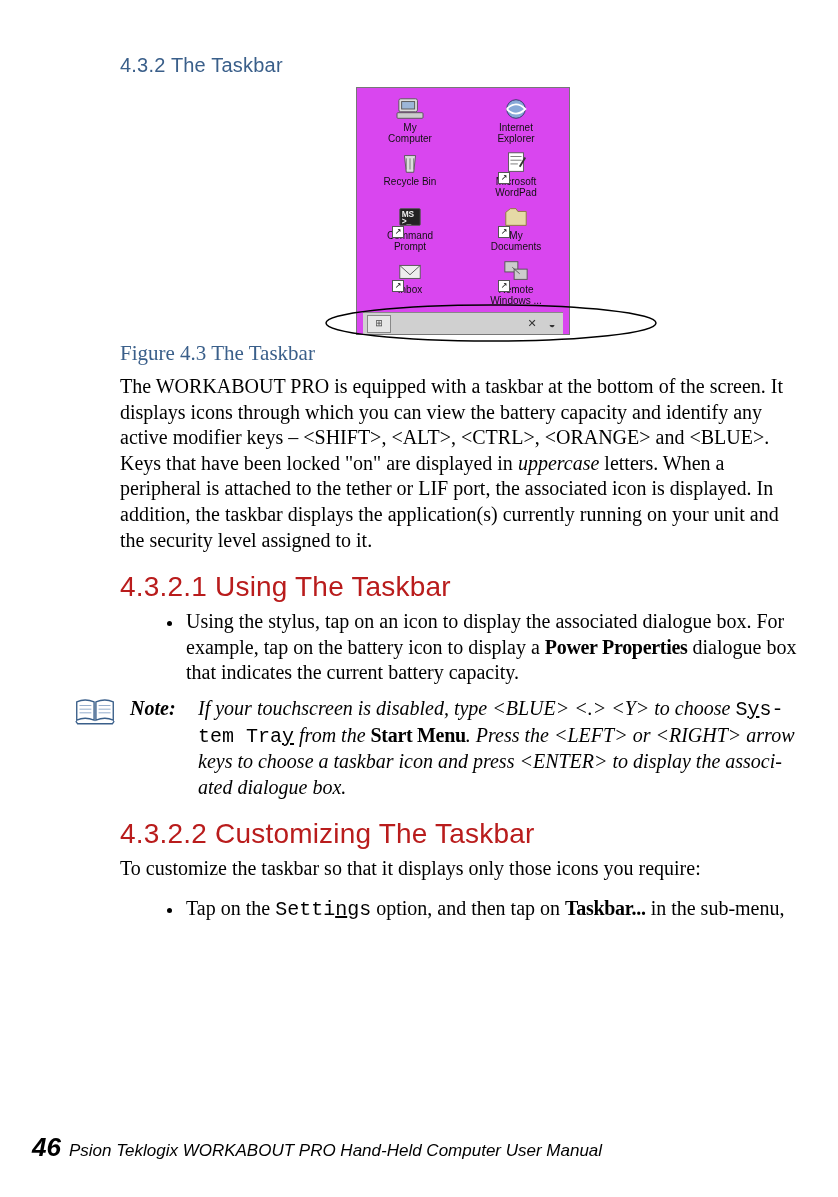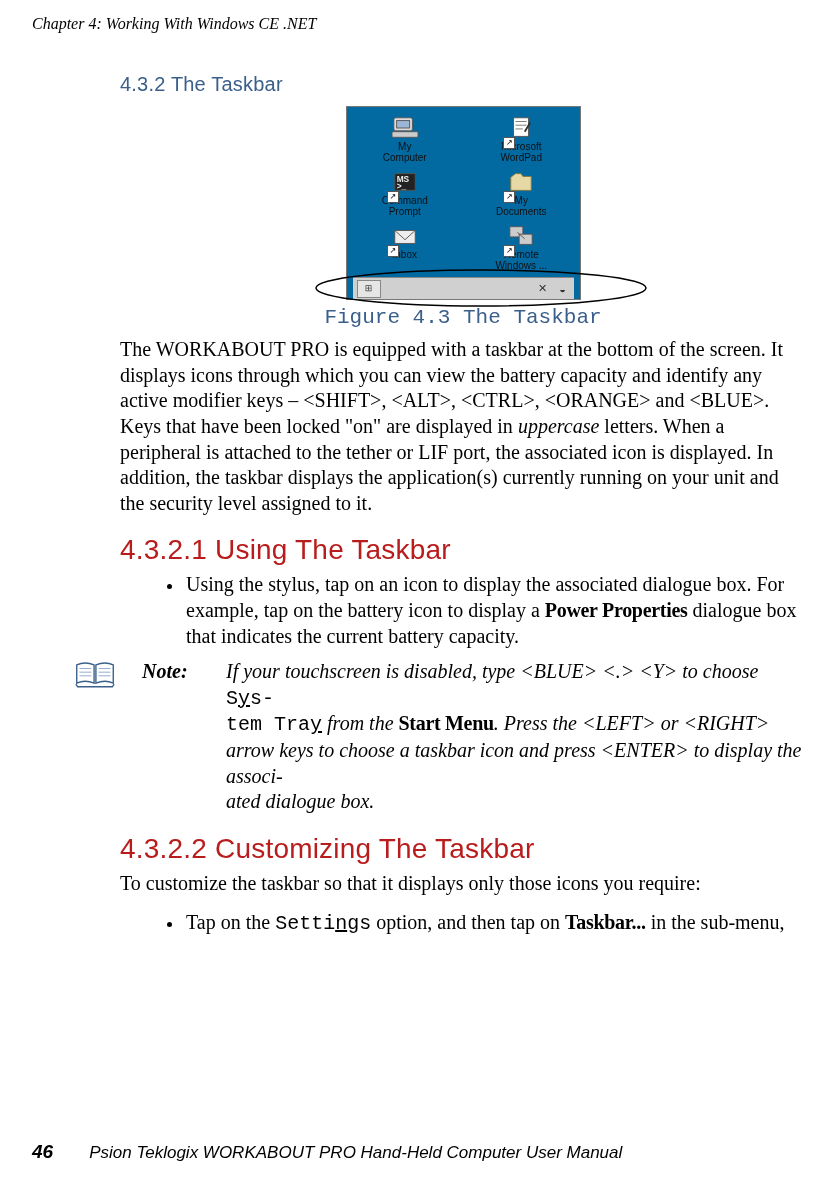--- a/index.html
+++ b/index.html
@@ -40,25 +40,24 @@
   }
   .h3 {
     font-family: Helvetica, Arial, sans-serif;
     font-weight: 300;
     font-size: 28px;
     color: #b91c1c;
     margin: 18px 0 6px 0;
     letter-spacing: 0.2px;
   }
   .fig-caption {
-    font-family: Liberation Mono, monospace;
+    font-family: Liberation Serif, serif;
     font-weight: 300;
     font-size: 21px;
     color: #3a5f8a;
-    text-align: center;
     margin: 6px 0 8px 0;
   }
   .body-text {
     font-size: 20px;
     line-height: 1.28;
     margin: 0 0 14px 0;
     text-align: left;
   }
   ul.bullets {
     margin: 4px 0 10px 0;
@@ -94,36 +93,35 @@
     font-size: 20px;
     font-style: italic;
     line-height: 1.28;
     padding-left: 4px;
   }
   .note-text .label {
     font-weight: bold;
     font-style: italic;
     display: inline-block;
     width: 60px;
-    margin-left: 12px;
   }
   .note-flex {
     display:flex;
   }
-  .note-flex .col2 { flex:1; padding-left: 8px; margin-left: 16px; }
+  .note-flex .col2 { flex:1; padding-left: 8px; }
 
   
   .screenshot-wrap {
     text-align: center;
     margin-bottom: 4px;
   }
   .screenshot {
     display: inline-block;
-    width: 235px;
-    background: #0369a1;
+    width: 214px;
+    background: #d946ef;
     border: 1px solid #777;
     position: relative;
     padding: 8px 6px 0 6px;
     box-sizing: border-box;
     vertical-align: top;
   }
   .desk-grid {
     display: grid;
     grid-template-columns: 1fr 1fr;
     column-gap: 12px;
@@ -206,50 +204,67 @@
     position: absolute;
     left: 32px;
     bottom: 34px;
     font-family: Helvetica, Arial, sans-serif;
     font-style: italic;
     font-size: 17px;
   }
   .footer .pnum {
     font-weight: bold;
     font-style: italic;
-    font-size: 19px;
-    margin-right: 36px;
+    font-size: 26px;
+    margin-right: 8px;
   }
 </style>
 </head>
 <body>
 
 <div class="page">
   <div class="running-head">
-    <span class="rh-line1">Chapter  4:  Working With Windows CE .NET</span>
   </div>
 
   <div class="content">
     <h2 class="h2">4.3.2  The Taskbar</h2>
 
     <div class="screenshot-wrap">
       <div class="screenshot">
         <div class="desk-grid">
 
           <div class="desk-item">
             <div class="ico">
               <svg viewBox="0 0 32 28" width="30" height="26">
                   <rect x="4" y="3" width="20" height="14" rx="2" fill="#ddd" stroke="#555"></rect>
                   <rect x="7" y="6" width="14" height="8" fill="#9cb6d8" stroke="#555"></rect>
                   <rect x="2" y="18" width="28" height="6" rx="1" fill="#ccc" stroke="#555"></rect>
                 </svg>
             </div>
             <div><span>My</span><br><span>Computer</span></div>
           </div>
-
+          <div class="desk-item">
+            <div class="ico">
+              <svg viewBox="0 0 32 28" width="30" height="26">
+                  <circle cx="16" cy="14" r="10" fill="#88a9d8" stroke="#336"></circle>
+                  <path d="M6 14 Q16 4 26 14 Q16 24 6 14" fill="none" stroke="#fff" stroke-width="2"></path>
+                </svg>
+            </div>
+            <div><span>Internet</span><br><span>Explorer</span></div>
+          </div>
+
+          <div class="desk-item">
+            <div class="ico">
+              <svg viewBox="0 0 32 28" width="30" height="26">
+                  <path d="M10 6 L22 6 L20 24 L12 24 Z" fill="#ddd" stroke="#555"></path>
+                  <path d="M12 9 L12 21 M16 9 L16 21 M20 9 L20 21" stroke="#777"></path>
+                </svg>
+            </div>
+            <div><span>Recycle Bin</span></div>
+          </div>
           <div class="desk-item shortcut">
             <div class="ico">
               <svg viewBox="0 0 32 28" width="30" height="26">
                   <rect x="8" y="3" width="16" height="20" fill="#fff" stroke="#555"></rect>
                   <path d="M10 7 h12 M10 11 h12 M10 15 h8" stroke="#777"></path>
                   <path d="M20 18 l6 -10" stroke="#333" stroke-width="2"></path>
                 </svg>
             </div>
             <div><span>Microsoft</span><br><span>WordPad</span></div>
           </div>

